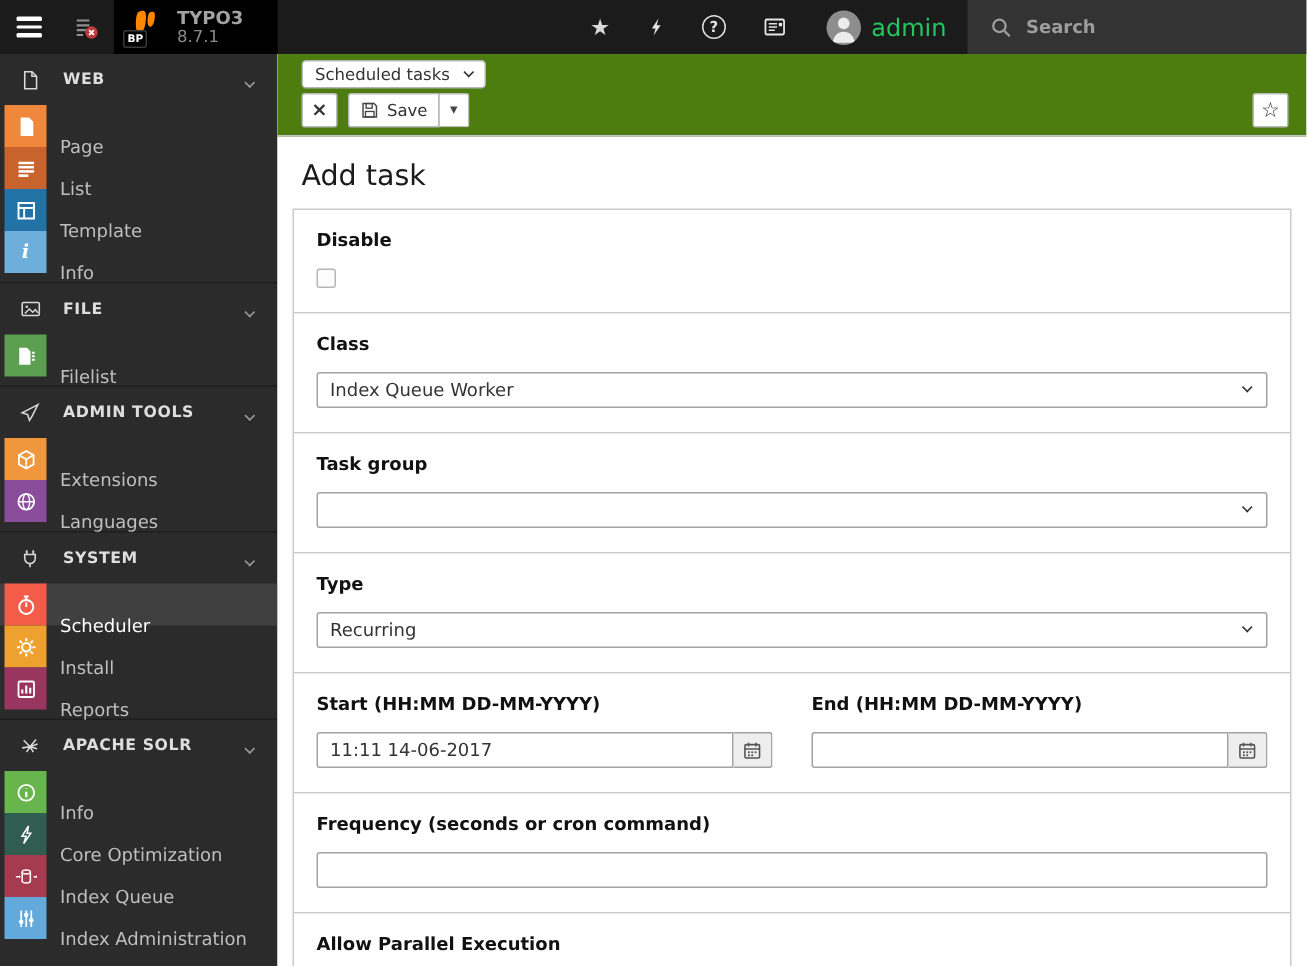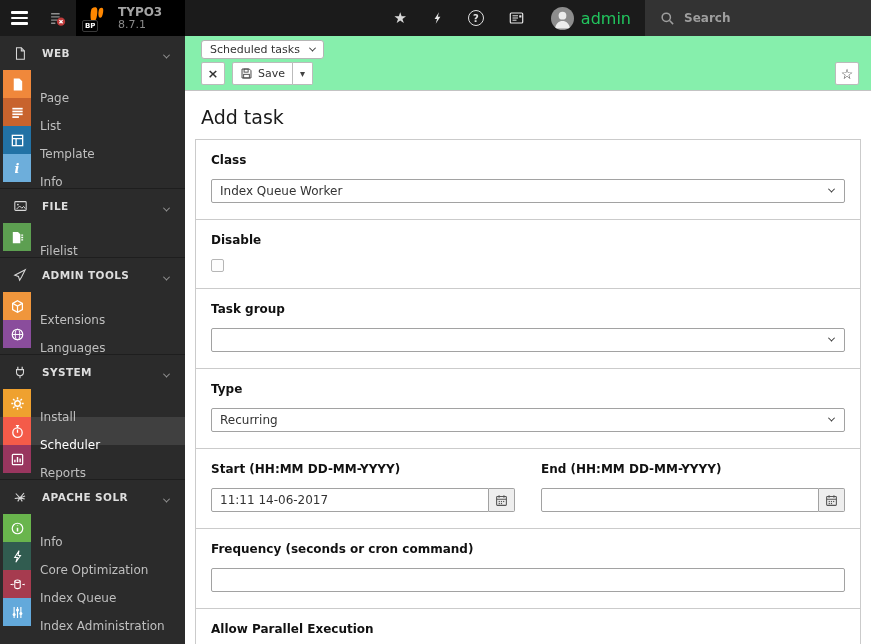--- a/index.html
+++ b/index.html
@@ -47,21 +47,21 @@
   .nav-item { height:28px; display:flex; align-items:center; cursor:pointer; }
   .nav-item.active { background:#404040; }
   .nav-item.active .nav-label { color:#fff; }
   .mod-icon { width:28px; height:28px; margin-left:3px; flex:none; display:flex;
     align-items:center; justify-content:center; }
   .nav-label { margin-left:9px; font-size:12px;margin-top:28px; }
   .mod-i-glyph { color:#fff; font-weight:bold; font-size:13px; font-family:"DejaVu Serif", serif; font-style:italic; }
 
   
   .content { flex:1; display:flex; flex-direction:column; background:#fff; min-width:0; }
-  .docheader { background:#86efac; border-bottom:1px solid #c3c3c3; padding:4px 12px 5px 16px; }
+  .docheader { background:#4d7c0f; border-bottom:1px solid #c3c3c3; padding:4px 12px 5px 16px; }
   .dh-row1 { height:19px; margin-bottom:3px; display:flex; }
   .dh-row2 { height:23px; display:flex; align-items:center; }
   .mod-select { display:inline-flex; align-items:center; gap:10px; background:#fff;
     border:1px solid #b5b5b5; border-radius:3px; font-size:11px; color:#333;
     padding:0 8px; height:19px; cursor:pointer; }
   .btn { display:inline-flex; align-items:center; justify-content:center; gap:5px; background:#fff;
     border:1px solid #bbb; border-radius:2px; height:23px; font-size:11px; color:#333;
     padding:0 7px; cursor:pointer; }
   .btn-close { width:24px; font-size:13px; font-weight:bold; margin-right:7px; }
   .btn-save { border-radius:2px 0 0 2px; }
@@ -281,39 +281,39 @@
         <span class="sec-icon">
           <svg width="14" height="15" viewBox="0 0 16 16">
               <path d="M5.5 1.5v3.2M10.5 1.5v3.2" stroke="#d8d8d8" stroke-width="1.4"></path>
               <path d="M4 4.7h8v3a4 4 0 0 1-8 0z" fill="none" stroke="#d8d8d8" stroke-width="1.2"></path>
               <path d="M8 11.8v2.7" stroke="#d8d8d8" stroke-width="1.2"></path>
             </svg>
         </span>
         <span class="sec-label">SYSTEM</span>
         <span class="nav-chev"><span class="chev"></span></span>
       </div>
+      <div class="nav-item active">
+        <span class="mod-icon" style="background: rgb(244, 91, 73);">
+          <svg width="15" height="15" viewBox="0 0 16 16">
+              <circle cx="8" cy="9.2" r="5" fill="none" stroke="#fff" stroke-width="1.4"></circle>
+              <path d="M8 9.2V5.8M6.3 1.8h3.4M8 1.8v2.4" stroke="#fff" stroke-width="1.4"></path>
+            </svg>
+        </span>
+        <span class="nav-label">Scheduler</span>
+      </div>
       <div class="nav-item">
         <span class="mod-icon" style="background: rgb(239, 161, 47);">
           <svg width="15" height="15" viewBox="0 0 16 16">
               <circle cx="8" cy="8" r="3" fill="none" stroke="#fff" stroke-width="1.5"></circle>
               <g stroke="#fff" stroke-width="1.5">
                 <path d="M8 1.4v2.2M8 12.4v2.2M1.4 8h2.2M12.4 8h2.2M3.3 3.3l1.6 1.6M11.1 11.1l1.6 1.6M12.7 3.3l-1.6 1.6M4.9 11.1l-1.6 1.6"></path>
               </g>
             </svg>
         </span>
         <span class="nav-label">Install</span>
-      </div>
-      <div class="nav-item active">
-        <span class="mod-icon" style="background: rgb(244, 91, 73);">
-          <svg width="15" height="15" viewBox="0 0 16 16">
-              <circle cx="8" cy="9.2" r="5" fill="none" stroke="#fff" stroke-width="1.4"></circle>
-              <path d="M8 9.2V5.8M6.3 1.8h3.4M8 1.8v2.4" stroke="#fff" stroke-width="1.4"></path>
-            </svg>
-        </span>
-        <span class="nav-label">Scheduler</span>
       </div>
       <div class="nav-item">
         <span class="mod-icon" style="background: rgb(153, 54, 95);">
           <svg width="15" height="15" viewBox="0 0 16 16">
               <rect x="2.5" y="2.5" width="11" height="11" rx="1" fill="none" stroke="#fff" stroke-width="1.3"></rect>
               <path d="M5.2 11V8.2M8 11V5.4M10.8 11V7" stroke="#fff" stroke-width="1.5"></path>
             </svg>
         </span>
         <span class="nav-label">Reports</span>
       </div>
@@ -406,30 +406,30 @@
         </div>
       </div>
     </div>
 
     <div class="module-body">
       <h1 class="page-title">Add task</h1>
 
       <div class="form-panel">
 
         <div class="form-section">
+          <label class="f-label">Disable</label>
+          <div class="checkbox"></div>
+        </div>
+
+        <div class="form-section">
           <label class="f-label">Class</label>
           <div class="sel">
             <span>Index Queue Worker</span>
             <span class="sel-caret chev"></span>
           </div>
-        </div>
-
-        <div class="form-section">
-          <label class="f-label">Disable</label>
-          <div class="checkbox"></div>
         </div>
 
         <div class="form-section">
           <label class="f-label">Task group</label>
           <div class="sel">
             <span></span>
             <span class="sel-caret chev"></span>
           </div>
         </div>
 

